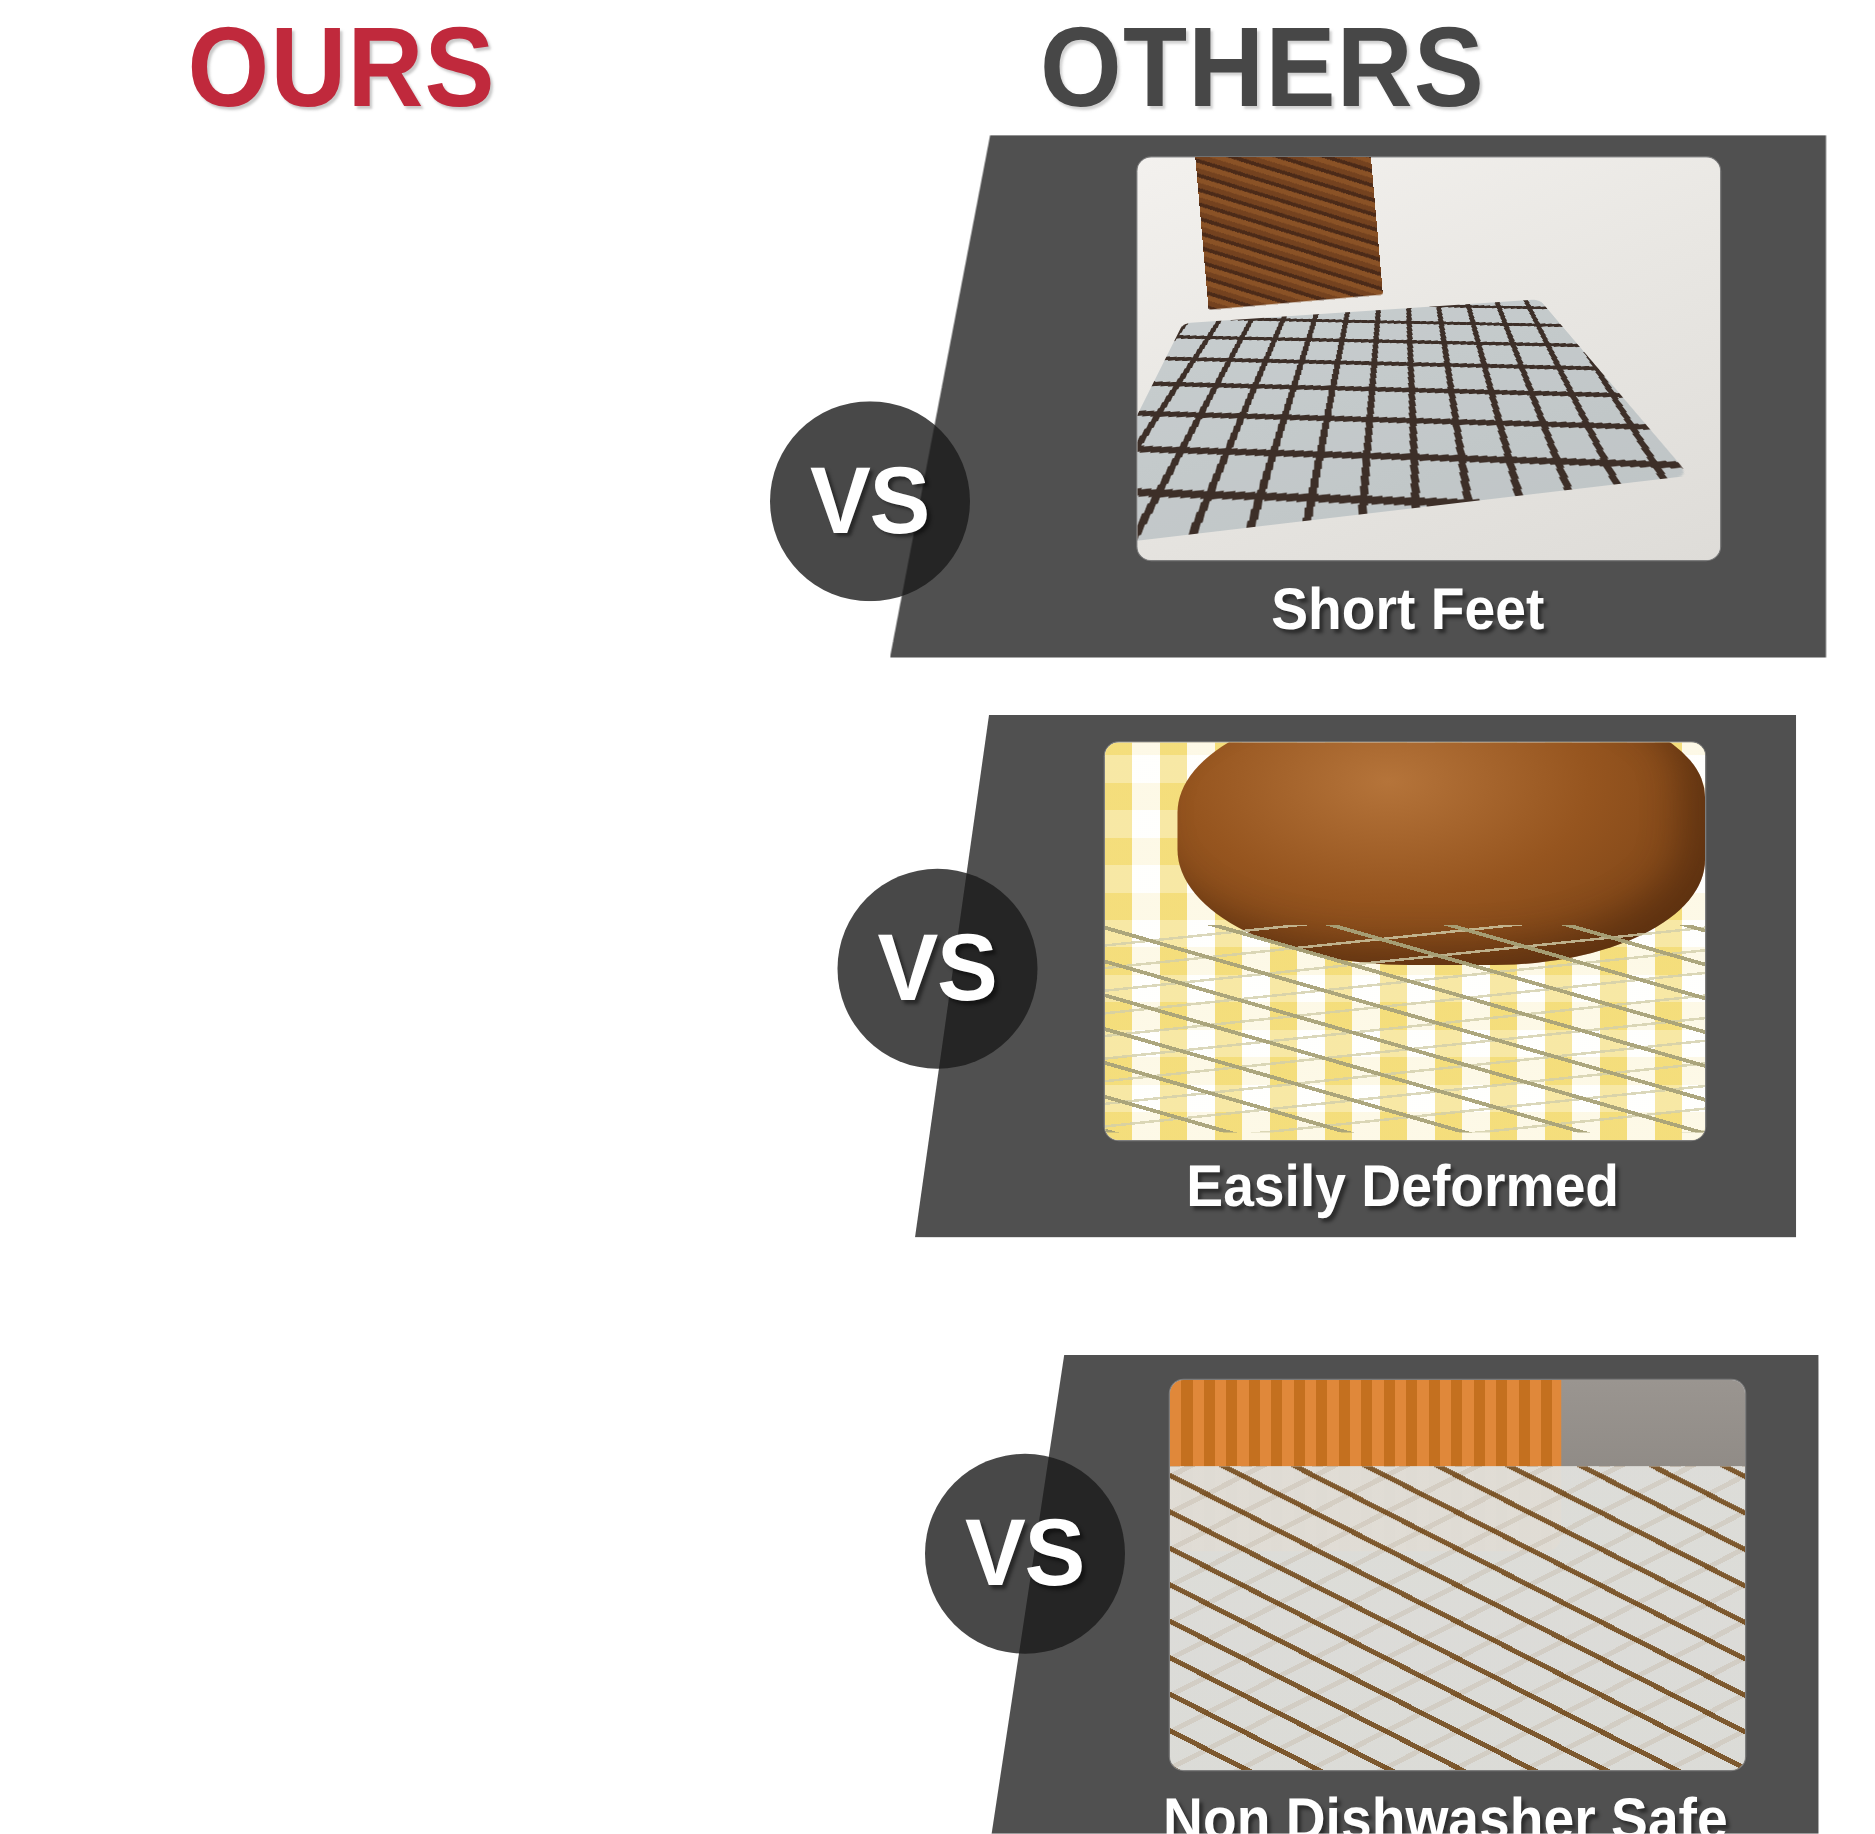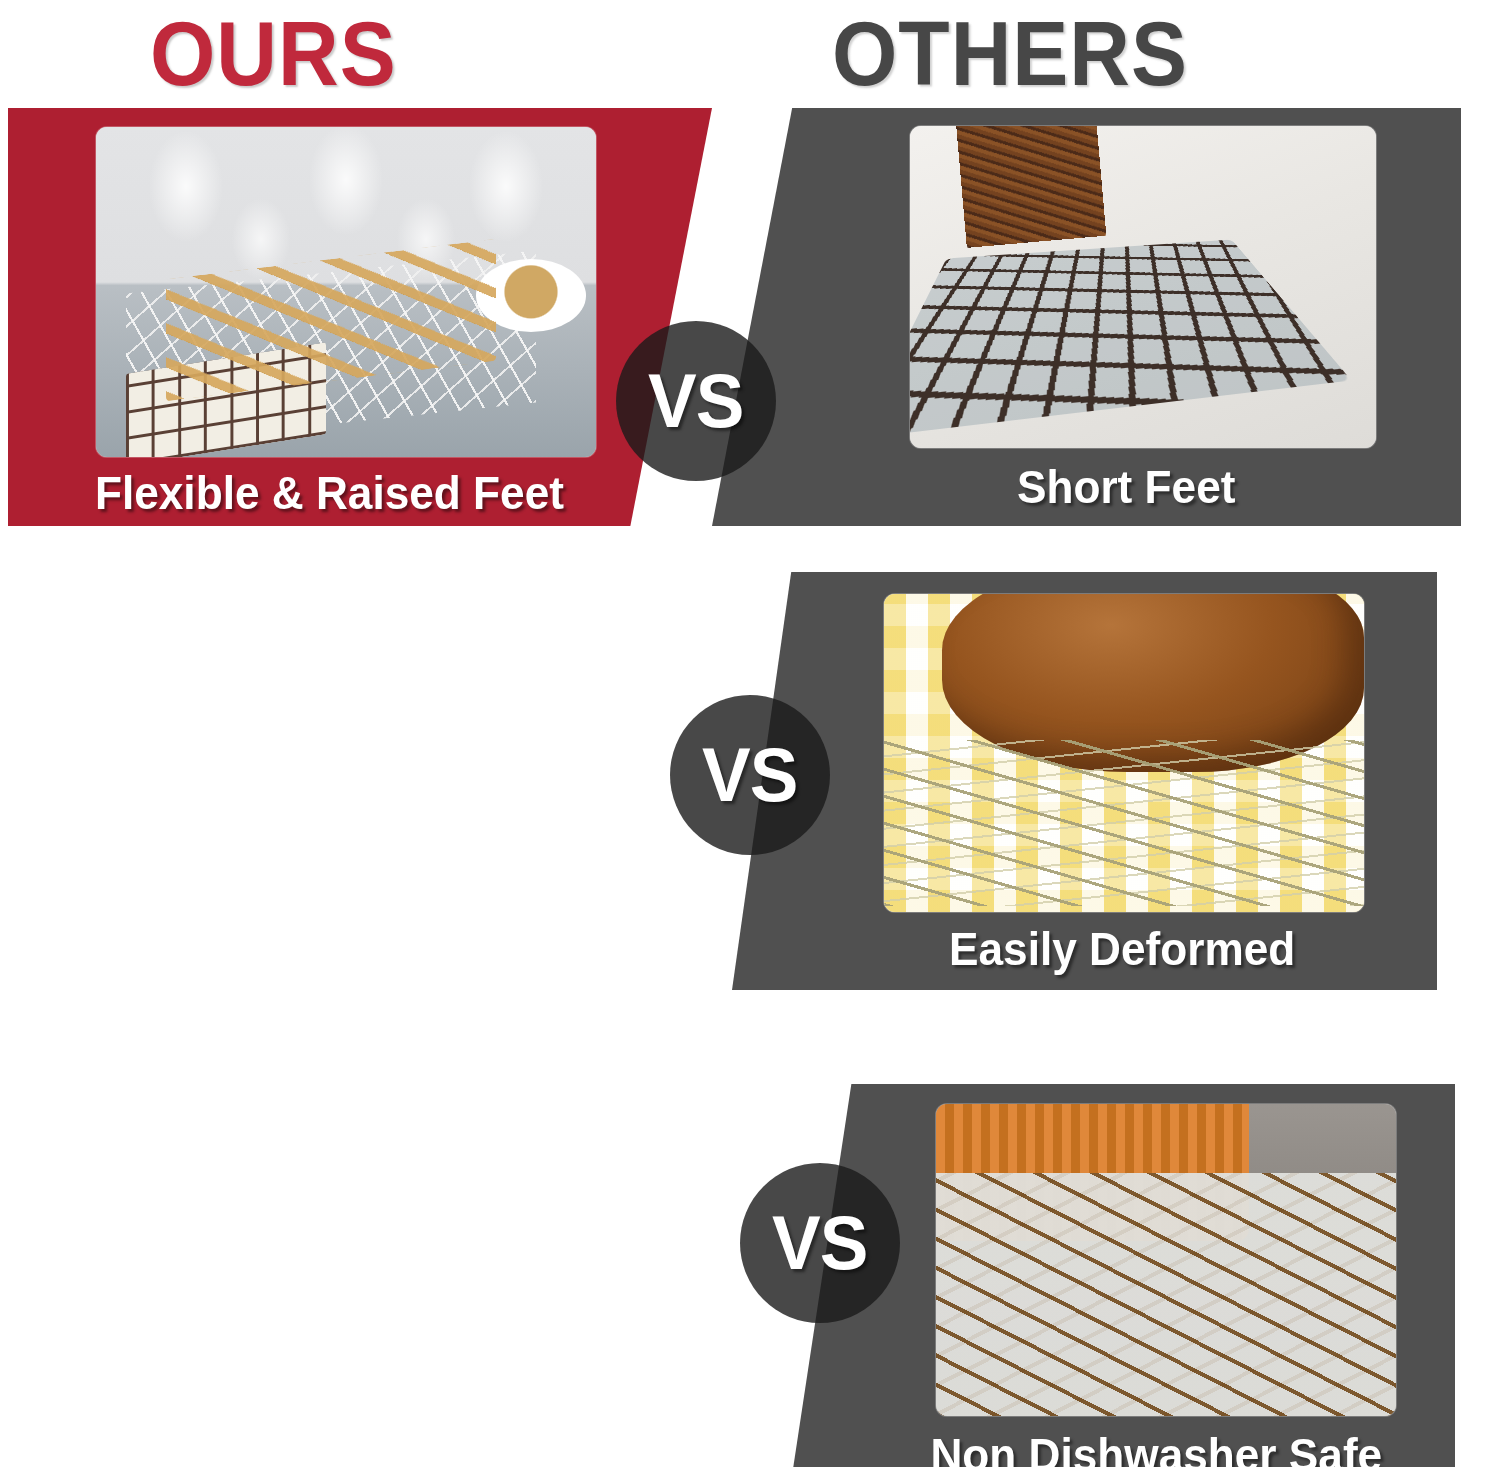--- a/index.html
+++ b/index.html
@@ -274,32 +274,20 @@
 
 <div id="infographic">
 
   <div class="header-band">
     <div class="header-title header-ours">OURS</div>
     <div class="header-title header-others">OTHERS</div>
   </div>
 
   <div class="row" style="top:108px; height:418px;">
 
-    <div class="panel panel-ours" style="left:8px; width:704px;
-                clip-path: polygon(0 0, 100% 0, 88.4% 100%, 0 100%);">
-      <div class="panel-inner">
-        <div class="photo" style="left:88px; top:19px; width:500px; height:330px;">
-          <div class="art art-r1o">
-            <div class="towel"></div>
-            <div class="plate"></div>
-          </div>
-        </div>
-        <div class="caption" style="left:72px; top:358px;">Flexible &amp; Raised Feet</div>
-      </div>
-    </div>
 
     <div class="panel panel-other" style="left:712px; width:749px;
                 clip-path: polygon(10.7% 0, 100% 0, 100% 100%, 0 100%);">
       <div class="panel-inner">
         <div class="photo" style="left:198px; top:18px; width:466px; height:322px;">
           <div class="art art-r1x">
             <div class="loaf"></div>
           </div>
         </div>
         <div class="caption" style="left:298px; top:352px;">Short Feet</div>

